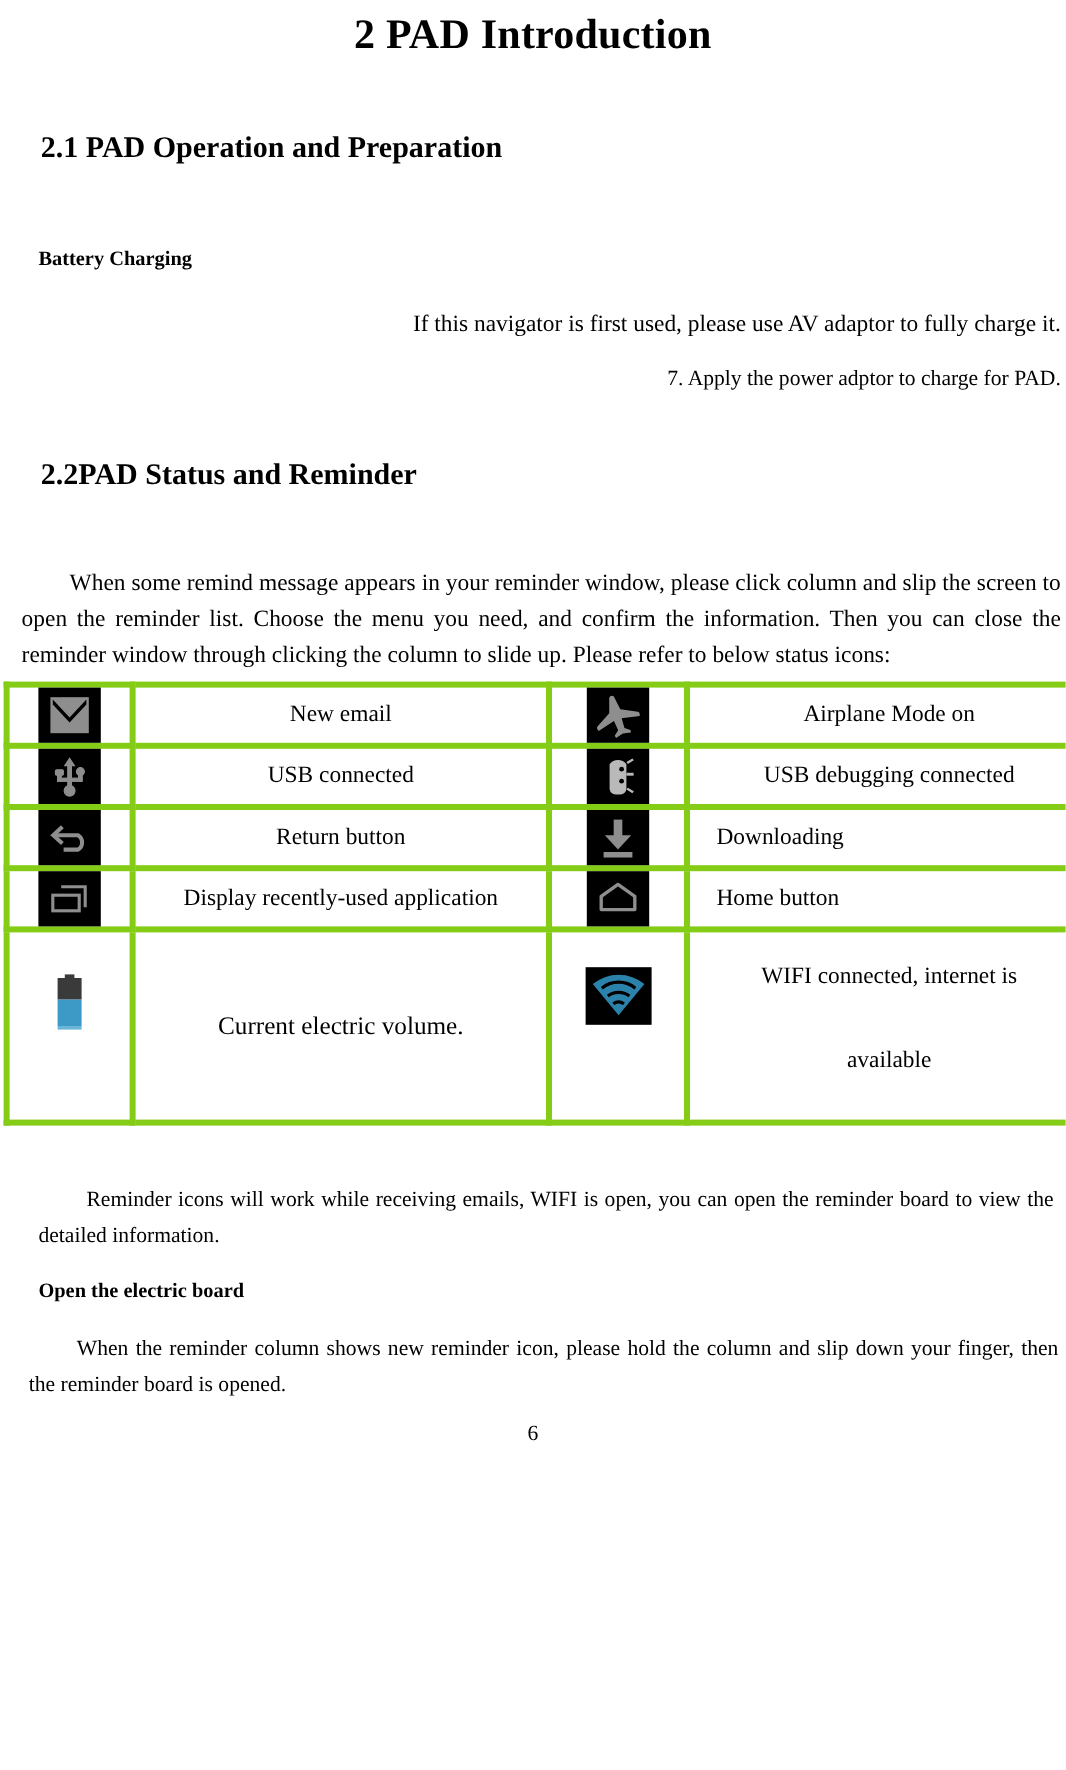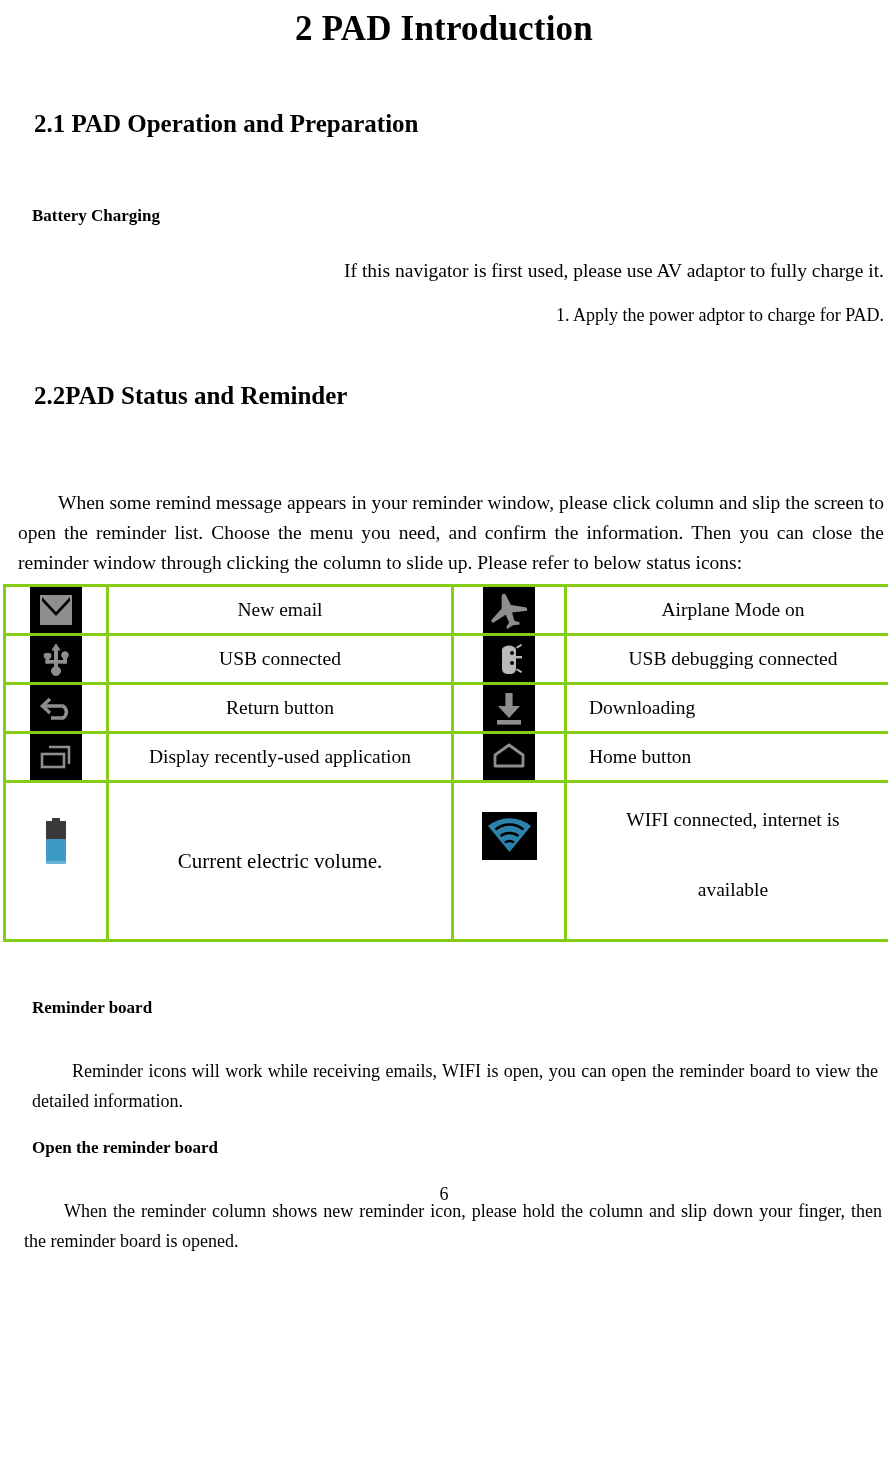--- a/index.html
+++ b/index.html
@@ -54,38 +54,38 @@
     line-height: 30px;
     margin: 0;
     padding: 0 2px 0 16px;
     text-align: justify;
   }
   .para.small {
     font-size: 18px;
   }
   .para.indent1 { text-indent: 26px; }
   .para.indent2 { text-indent: 40px; }
-  .para.just-all { text-align: justify; text-align-last: left; margin-top: 16px; }
+  .para.just-all { text-align: justify; text-align-last: left; }
   .para.nojust { text-align: right; }
 
   .gap-6  { height: 6px; }
   .gap-10 { height: 10px; }
   .gap-14 { height: 14px; }
   .gap-34 { height: 34px; }
   .gap-40 { height: 40px; }
 
   
   .status-table {
     border-collapse: collapse;
     width: 884px;
     margin-left: 1px;
     table-layout: fixed;
   }
   .status-table td {
-    border: 3px solid #84cc16;
+    border: 5px solid #84cc16;
     padding: 0;
     vertical-align: middle;
   }
   .col-icon  { width: 100px; }
   .col-label { width: 342px; }
   .col-icon2 { width: 110px; }
   .col-label2{ width: 332px; }
 
   .icon-cell {
     text-align: center;
@@ -143,21 +143,21 @@
   <div class="gap-34"></div>
 
   <div class="h3">Battery Charging</div>
 
   <div class="gap-14"></div>
 
   <p class="para indent1 nojust">If this navigator is first used, please use AV adaptor to fully charge it.</p>
 
   <div class="gap-14"></div>
 
-  <p class="para small indent1 nojust">1. Apply the power adptor to charge for PAD.</p>
+  <p class="para small indent1 nojust">7. Apply the power adptor to charge for PAD.</p>
 
   <div class="gap-34"></div>
 
   <h2 class="h2">2.2PAD Status and Reminder</h2>
 
   <div class="gap-34"></div>
 
 
   <div class="gap-10"></div>
 
@@ -304,29 +304,28 @@
           <div>WIFI connected, internet is</div>
           <div style="height:24px;"></div>
           <div>available</div>
         </td>
       </tr>
     </tbody>
   </table>
 
   <div class="gap-40"></div>
 
-  <div class="h3" style="padding-left:16px;">Reminder board</div>
 
   <div class="gap-6"></div>
 
   <p class="para small indent2 just-all" style="padding-left:30px;padding-right:8px;">Reminder icons will work while receiving emails, WIFI is open, you can open the reminder board to view the detailed information.</p>
 
   <div class="gap-6"></div>
 
-  <div class="h3" style="padding-left:16px;">Open the reminder board</div>
+  <div class="h3" style="padding-left:16px;">Open the electric board</div>
 
   <div class="gap-6"></div>
 
   <p class="para small indent2 just-all" style="padding-left:22px;padding-right:4px;">When the reminder column shows new reminder icon, please hold the column and slip down your finger, then the reminder board is opened.</p>
 
   <div class="page-num">6</div>
 
 </div>
 
 </body></html>

